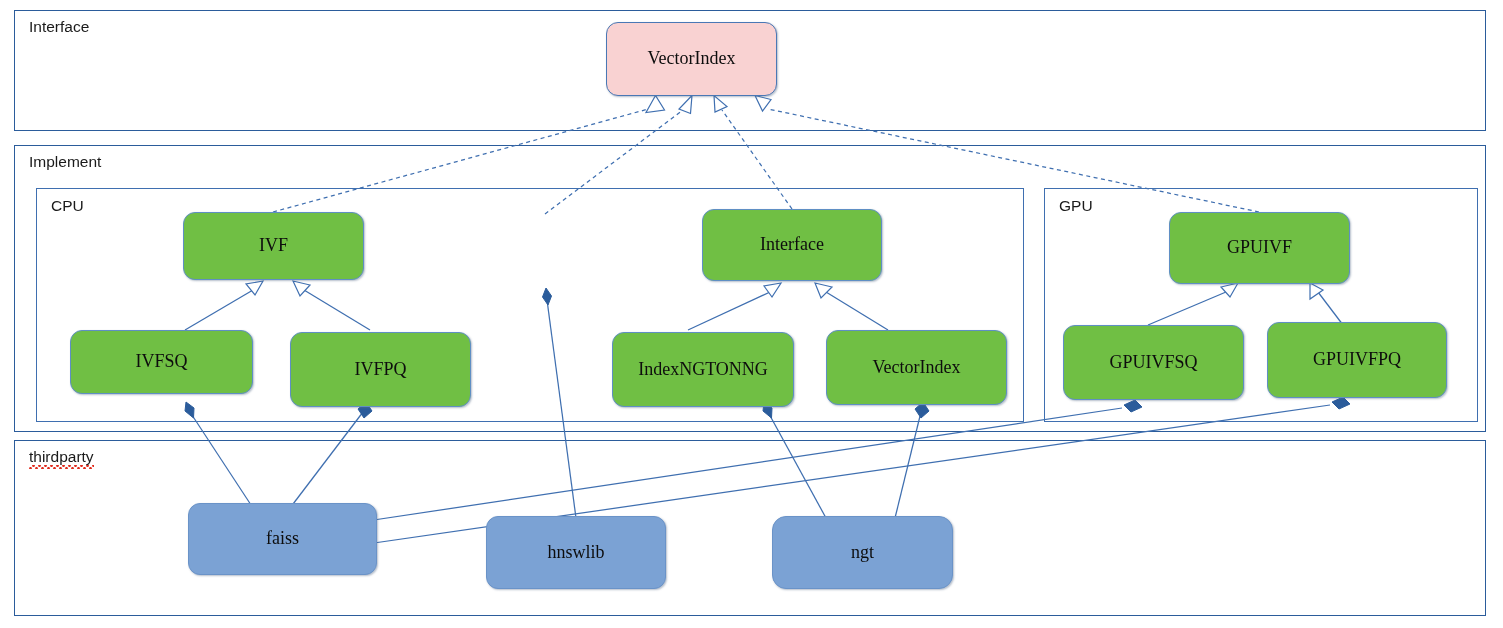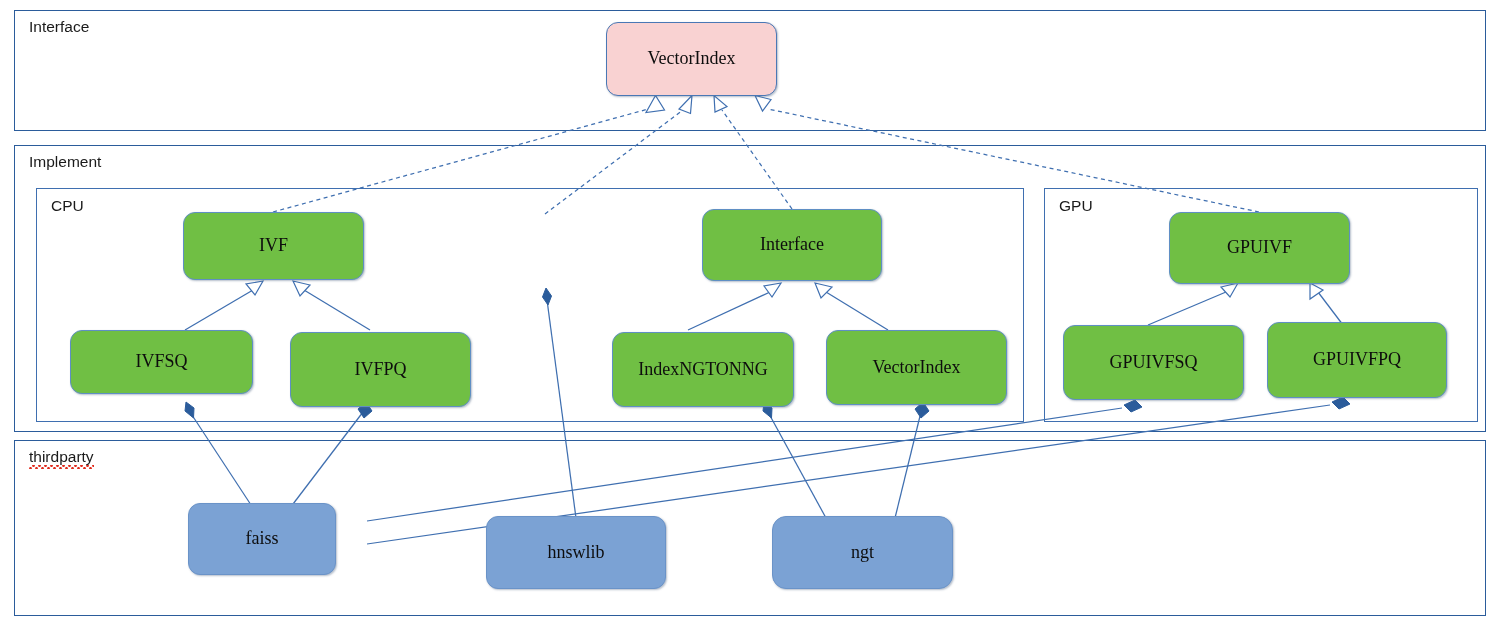--- a/index.html
+++ b/index.html
@@ -220,17 +220,17 @@
   <div class="node green" style="left:702px; top:209px; width:180px; height:72px;">Interface</div>
   <div class="node green" style="left:1169px; top:212px; width:181px; height:72px;">GPUIVF</div>
 
   <div class="node green" style="left:70px; top:330px; width:183px; height:64px;">IVFSQ</div>
   <div class="node green" style="left:290px; top:332px; width:181px; height:75px;">IVFPQ</div>
   <div class="node green" style="left:612px; top:332px; width:182px; height:75px;font-family:Liberation Serif, serif;">IndexNGTONNG</div>
   <div class="node green" style="left:826px; top:330px; width:181px; height:75px;">VectorIndex</div>
   <div class="node green" style="left:1063px; top:325px; width:181px; height:75px;">GPUIVFSQ</div>
   <div class="node green" style="left:1267px; top:322px; width:180px; height:76px;">GPUIVFPQ</div>
 
-  <div class="node blue" style="left:188px; top:503px; width:148px; height:72px;">faiss</div>
+  <div class="node blue" style="left:188px; top:503px; width:189px; height:72px;">faiss</div>
   <div class="node blue" style="left:486px; top:516px; width:180px; height:73px;">hnswlib</div>
   <div class="node blue" style="left:772px; top:516px; width:181px; height:73px;border-radius:14px;">ngt</div>
 
 </div>
 
 </body></html>

